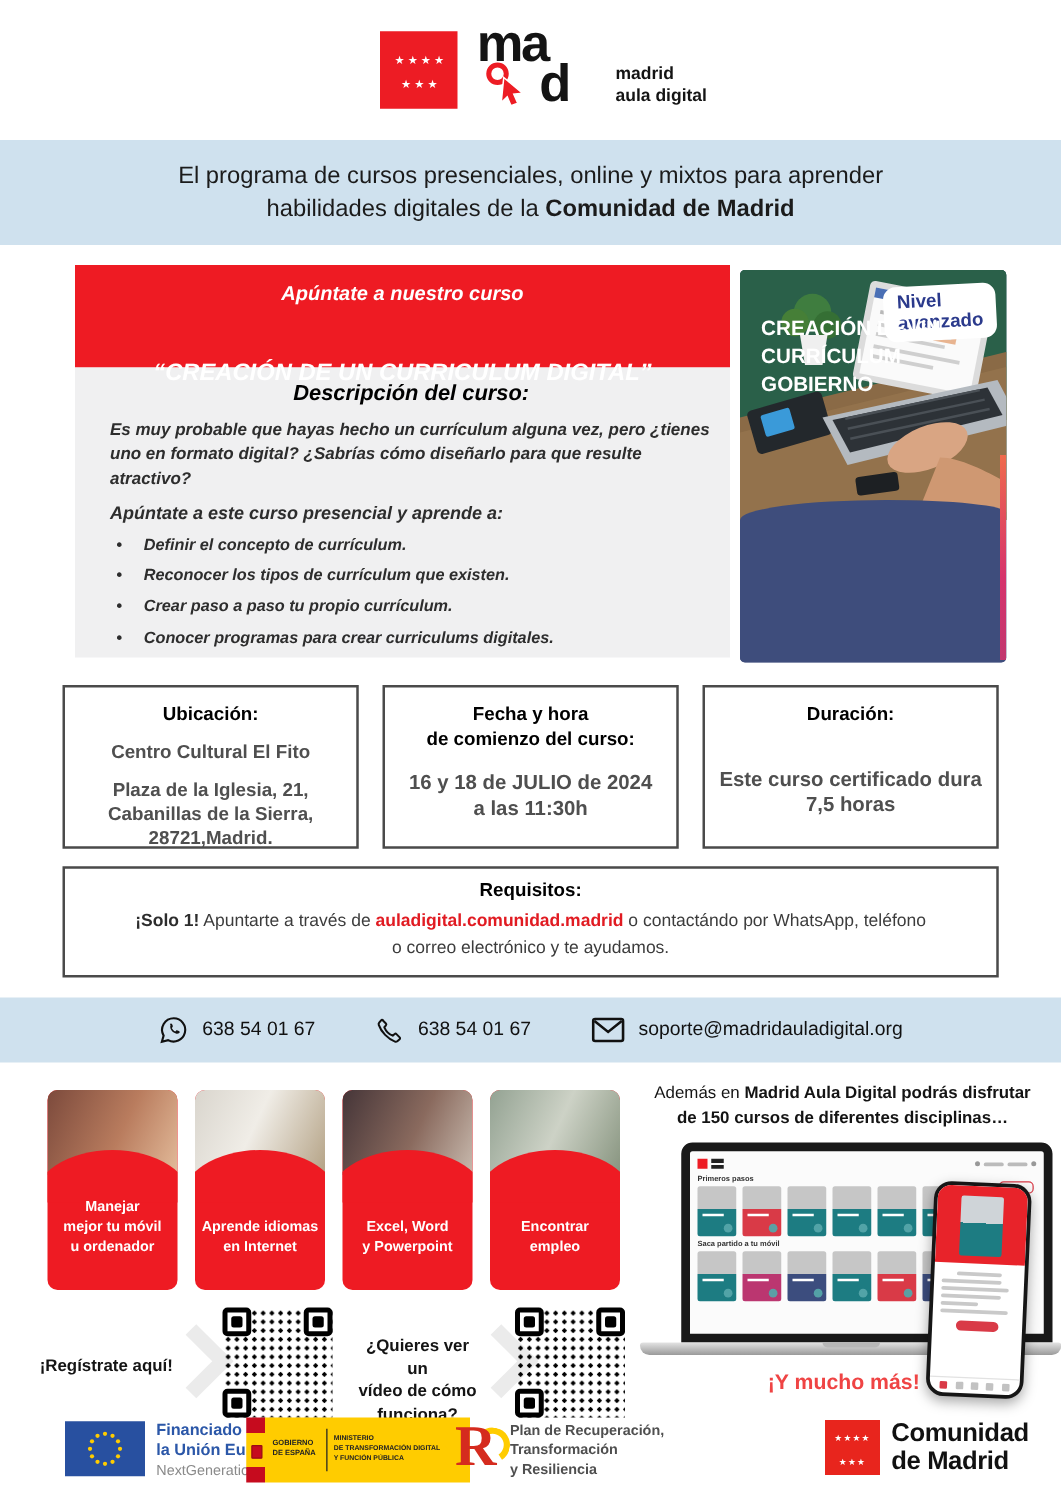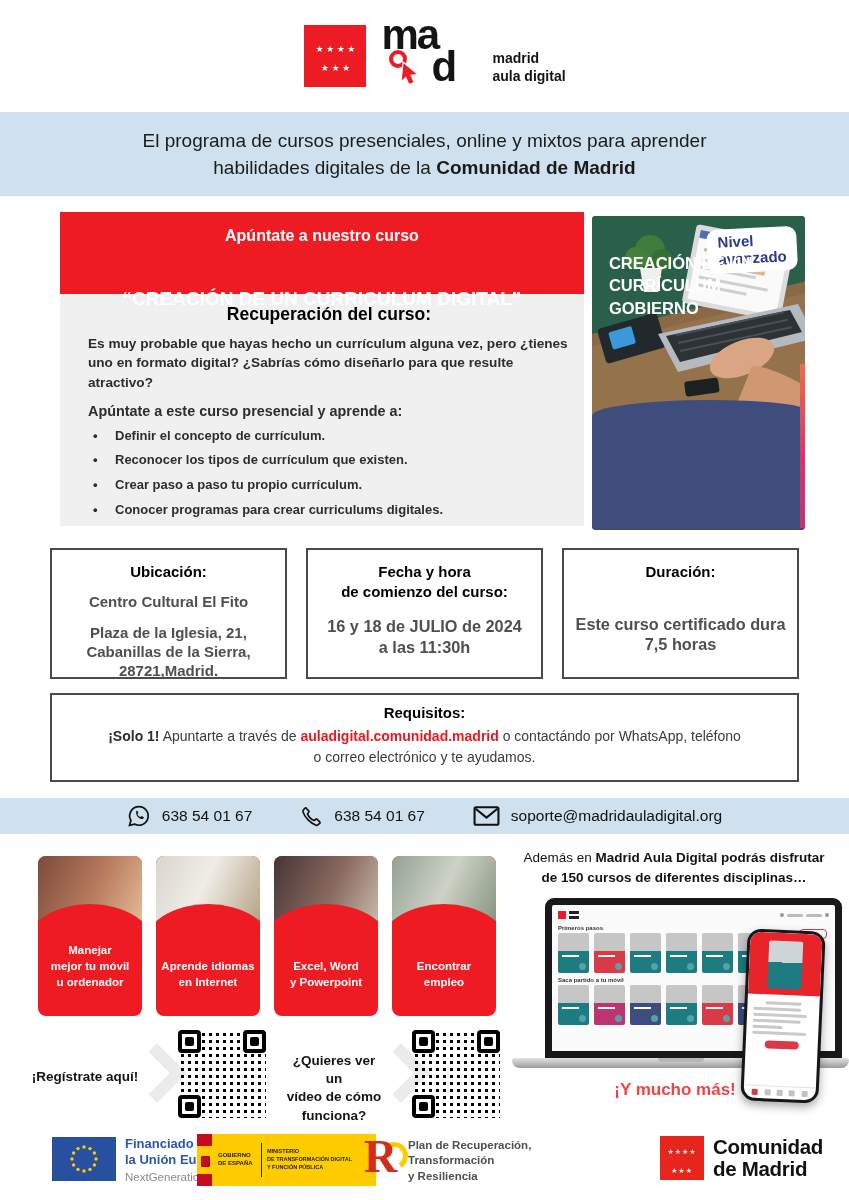--- a/index.html
+++ b/index.html
@@ -19,21 +19,21 @@
   .brand svg{position:absolute;left:6px;top:26px;}
   .tagline{font-size:14px;font-weight:bold;line-height:1.3;padding-top:22px;color:#141414;}
 
   
   .banner{height:84px;background:#cfe1ee;display:flex;flex-direction:column;justify-content:center;
           text-align:center;font-size:19px;gap:5px;color:#1b1b1b;}
   .banner b{font-weight:bold;}
 
   
   .main{display:flex;gap:8px;margin:16px 44px 0 60px;}
-  .course-box{width:558px;}
+  .course-box{width:558px;font-style:italic;}
   .course-head{background:#ee1b23;color:#fff;font-weight:bold;text-align:center;height:82px;
                box-sizing:border-box;padding-top:15px;}
   .ch1{font-size:16px;margin-bottom:11px;}
   .ch2{font-size:19px;margin-top:43px;}
   .course-body{background:#f0f0f1;height:232px;box-sizing:border-box;padding:6px 14px 10px 28px;
                font-weight:bold;color:#2d2d2d;overflow:hidden;}
   .desc-title{text-align:center;font-size:17.5px;color:#000;padding:4px 0 9px;}
   .intro{font-size:13.6px;line-height:1.42;}
   .learn{font-size:14.4px;margin:11px 0 2px;}
   .bullet{font-size:13px;margin-top:9px;line-height:1.2;position:relative;padding-left:27px;}
@@ -62,21 +62,21 @@
 
   
   .req-box{margin:14px 50px 16px;border:2px solid #4a4a4a;background:#fff;text-align:center;
            padding:9px 16px 12px;}
   .req-title{font-weight:bold;font-size:15px;color:#000;margin-bottom:5px;}
   .req-text{font-size:14px;color:#3c3c3c;line-height:1.5;}
   .req-text b{color:#2d2d2d;}
   .req-link{color:#e11b22;font-weight:bold;text-decoration:none;}
 
   
-  .contact{height:36px;background:#cfe1ee;margin-top:16px;display:flex;align-items:center;
+  .contact{height:52px;background:#cfe1ee;margin-top:16px;display:flex;align-items:center;
            justify-content:center;gap:48px;font-size:15.5px;color:#111;}
   .citem{display:flex;align-items:center;gap:11px;}
 
   
   .bottom{position:relative;height:306px;}
   .cards{position:absolute;left:38px;top:22px;display:flex;gap:14px;}
   .promo{width:104px;height:160px;border-radius:8px;background:#ee1b23;position:relative;overflow:hidden;}
   .p-photo{height:68px;}
   .p1 .p-photo{background:linear-gradient(115deg,#7c4a3c,#b97c5e 55%,#e3bb9a);}
   .p2 .p-photo{background:linear-gradient(115deg,#d9d5cd,#f0ede7 45%,#b4a285);}
@@ -208,21 +208,21 @@
     <div><span>habilidades digitales de la </span><b>Comunidad de Madrid</b></div>
   </div>
 
   <div class="main">
     <div class="course-box">
       <div class="course-head">
         <div class="ch1">Apúntate a nuestro curso</div>
         <div class="ch2">“CREACIÓN DE UN CURRICULUM DIGITAL”</div>
       </div>
       <div class="course-body">
-        <div class="desc-title">Recuperación del curso:</div>
+        <div class="desc-title">Descripción del curso:</div>
         <div class="intro">
           <div>Es muy probable que hayas hecho un currículum alguna vez, pero ¿tienes</div>
           <div>uno en formato digital? ¿Sabrías cómo diseñarlo para que resulte atractivo?</div>
         </div>
         <div class="learn">Apúntate a este curso presencial y aprende a:</div>
         <div>
           <div class="bullet">Definir el concepto de currículum.</div>
           <div class="bullet">Reconocer los tipos de currículum que existen.</div>
           <div class="bullet">Crear paso a paso tu propio currículum.</div>
           <div class="bullet">Conocer programas para crear curriculums digitales.</div>

